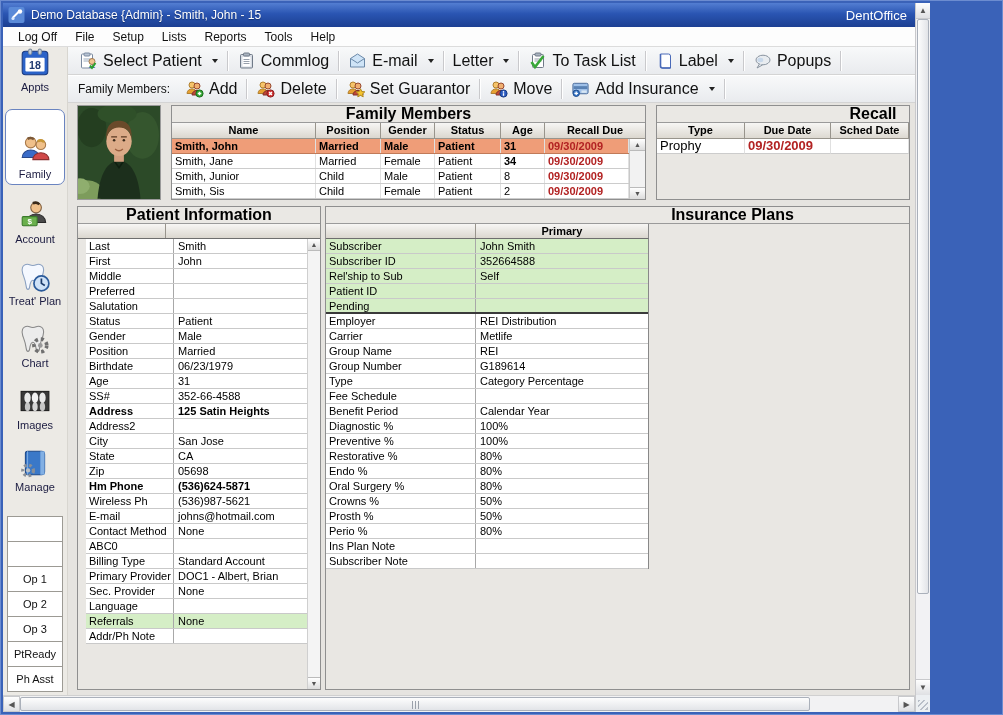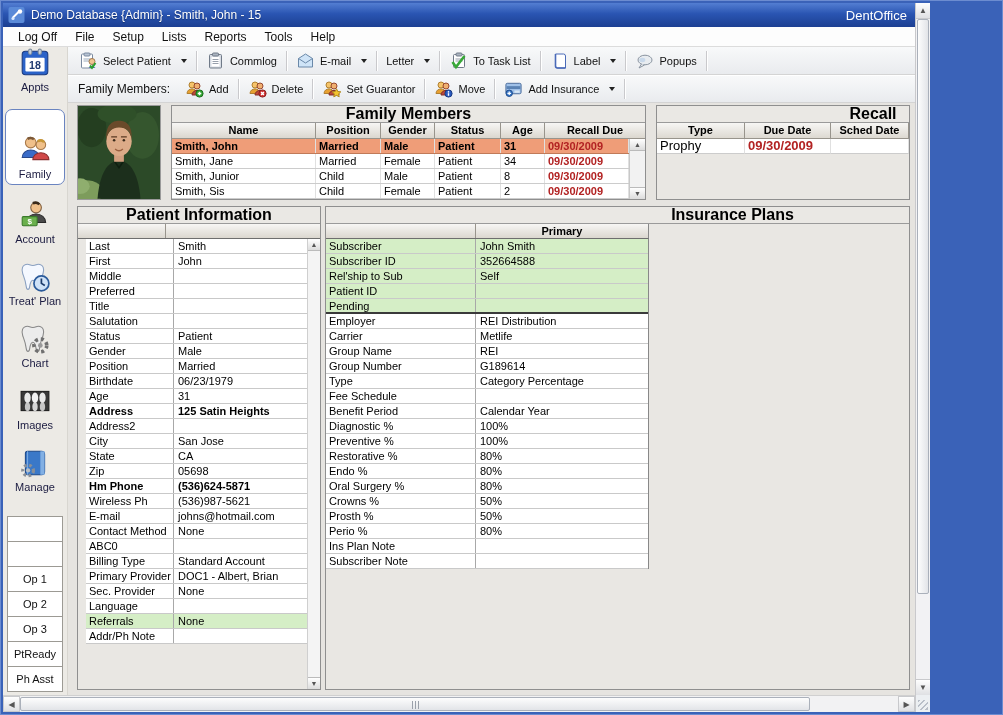--- a/index.html
+++ b/index.html
@@ -24,21 +24,21 @@
   .side-item .icon{width:32px;height:32px;display:block;}
   .side-item .icon svg{width:100%;height:100%;display:block;}
   .side-item.selected{height:76px;margin-bottom:14px;background:#fff;border:1px solid #6a84c0;border-radius:7px;padding-bottom:4px;}
   .side-label{margin-top:2px;white-space:nowrap;}
   #side-ops{margin-top:8px;display:flex;flex-direction:column;align-items:center;}
   .op-box{width:56px;height:26px;background:#fff;border:1px solid #9c9a94;margin-top:-1px;display:flex;align-items:center;justify-content:center;font-size:11px;color:#111;}
   
   .mainarea{flex:1;display:flex;flex-direction:column;background:#e6e4e0;min-width:0;}
   .toolbar{height:28px;background:linear-gradient(#f8f9fa,#e9ebee);display:flex;align-items:center;padding:0 4px;border-bottom:1px solid #d4d4d4;flex:none;}
   .tb2{border-top:1px solid #fff;}
-  .tb-btn{display:flex;align-items:center;gap:5px;padding:2px 7px;font-size:11px;color:#111;height:24px;white-space:nowrap;}
+  .tb-btn{display:flex;align-items:center;gap:5px;padding:2px 7px;font-size:16px;color:#111;height:24px;white-space:nowrap;}
   .tb-btn .icon{width:19px;height:18px;display:block;}
   .tb-btn .icon svg{width:100%;height:100%;display:block;}
   .tb-sep{width:1px;height:20px;background:#c9c9cc;box-shadow:1px 0 0 #fff;margin:0 2px;flex:none;}
   .caret{width:0;height:0;border-left:3.5px solid transparent;border-right:3.5px solid transparent;border-top:4px solid #222;margin-left:5px;}
   .tb-caption{font-size:12px;padding:0 8px 0 6px;color:#111;}
   
   .content{flex:1;padding:2px 5px 5px 9px;display:flex;flex-direction:column;min-height:0;}
   .toprow{display:flex;height:97px;flex:none;}
   .photo{width:84px;height:95px;border:1px solid #9a9a9a;margin-right:10px;background:#2c4a28;flex:none;}
   .photo svg{width:100%;height:100%;display:block;}
@@ -427,21 +427,21 @@
                         <span class="fm-cell" style="width: 54px;">Male</span>
                         <span class="fm-cell" style="width: 66px;">Patient</span>
                         <span class="fm-cell" style="width: 44px;">31</span>
                         <span class="fm-cell due">09/30/2009</span>
                       </div>
                       <div class="fm-row">
                         <span class="fm-cell" style="width: 144px;">Smith, Jane</span>
                         <span class="fm-cell" style="width: 65px;">Married</span>
                         <span class="fm-cell" style="width: 54px;">Female</span>
                         <span class="fm-cell" style="width: 66px;">Patient</span>
-                        <span class="fm-cell" style="width: 44px;">34</span>
+                        <span class="fm-cell" style="width: 44px; font-weight: bold;">34</span>
                         <span class="fm-cell due">09/30/2009</span>
                       </div>
                       <div class="fm-row">
                         <span class="fm-cell" style="width: 144px;">Smith, Junior</span>
                         <span class="fm-cell" style="width: 65px;">Child</span>
                         <span class="fm-cell" style="width: 54px;">Male</span>
                         <span class="fm-cell" style="width: 66px;">Patient</span>
                         <span class="fm-cell" style="width: 44px;">8</span>
                         <span class="fm-cell due">09/30/2009</span>
                       </div>
@@ -500,24 +500,20 @@
                       </div>
                       <div class="kv-row">
                         <span class="kv-l">Middle</span>
                         <span class="kv-v"></span>
                       </div>
                       <div class="kv-row">
                         <span class="kv-l">Preferred</span>
                         <span class="kv-v"></span>
                       </div>
                       <div class="kv-row">
-                        <span class="kv-l">Title</span>
-                        <span class="kv-v"></span>
-                      </div>
-                      <div class="kv-row">
                         <span class="kv-l">Salutation</span>
                         <span class="kv-v"></span>
                       </div>
                       <div class="kv-row">
                         <span class="kv-l">Status</span>
                         <span class="kv-v">Patient</span>
                       </div>
                       <div class="kv-row">
                         <span class="kv-l">Gender</span>
                         <span class="kv-v">Male</span>
@@ -526,20 +522,24 @@
                         <span class="kv-l">Position</span>
                         <span class="kv-v">Married</span>
                       </div>
                       <div class="kv-row">
                         <span class="kv-l">Birthdate</span>
                         <span class="kv-v">06/23/1979</span>
                       </div>
                       <div class="kv-row">
                         <span class="kv-l">Age</span>
                         <span class="kv-v">31</span>
+                      </div>
+                      <div class="kv-row">
+                        <span class="kv-l">SS#</span>
+                        <span class="kv-v">352-66-4588</span>
                       </div>
                       <div class="kv-row b">
                         <span class="kv-l">Address</span>
                         <span class="kv-v">125 Satin Heights</span>
                       </div>
                       <div class="kv-row">
                         <span class="kv-l">Address2</span>
                         <span class="kv-v"></span>
                       </div>
                       <div class="kv-row">

